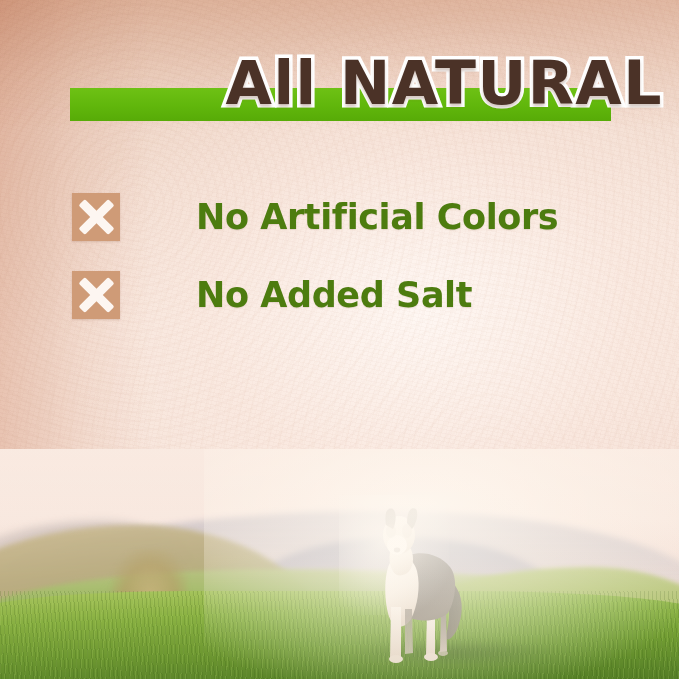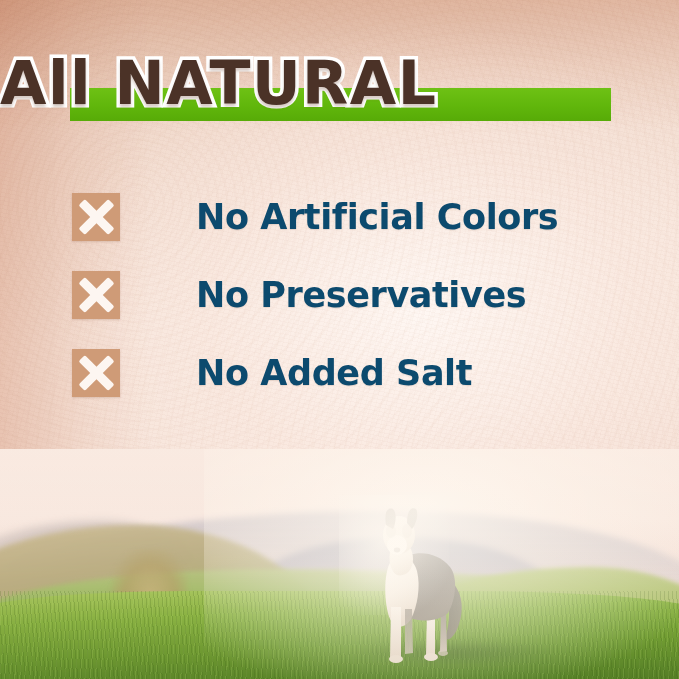--- a/index.html
+++ b/index.html
@@ -60,24 +60,24 @@
     position: absolute;
     left: 70px;
     top: 88px;
     width: 541px;
     height: 33px;
     background: linear-gradient(180deg, #6ec115 0%, #61b70c 52%, #57ab07 100%);
   }
   .headline {
     position: absolute;
     left: 0;
-    right: 0;
+    right: 16px;
     top: 52px;
     height: 62px;
-    text-align: left;
+    text-align: right;
     font-family: "DejaVu Sans", sans-serif;
     font-weight: 700;
     font-size: 60px;
     line-height: 62px;
     letter-spacing: 1.5px;
     color: #4b3227;
     -webkit-text-stroke: 7px #ffffff;
     paint-order: stroke fill;
     text-shadow:
       0 3px 3px rgba(120,80,60,0.30),
@@ -120,21 +120,21 @@
     border-radius: 2px;
   }
   .x-box::before { transform: rotate(45deg); }
   .x-box::after  { transform: rotate(-45deg); }
 
   .claim-text {
     font-family: "DejaVu Sans", sans-serif;
     font-weight: 700;
     font-size: 35px;
     line-height: 40px;
-    color: #0c4a6e;
+    color: #4d7c0f;
     margin-left: 76px;
     letter-spacing: -0.4px;
     white-space: nowrap;
     text-shadow: 0 1px 1px rgba(160,130,115,0.20);
     user-select: none;
   }
 
   
   .photo {
     position: absolute;
@@ -326,24 +326,20 @@
   <div class="headline">All NATURAL</div>
 
   <div class="claims">
 
     <div class="claim-row">
       <div class="x-box"></div>
       <div class="claim-text">No Artificial Colors</div>
     </div>
 
 
-    <div class="claim-row">
-      <div class="x-box"></div>
-      <div class="claim-text">No Preservatives</div>
-    </div>
 
     <div class="claim-row">
       <div class="x-box"></div>
       <div class="claim-text">No Added Salt</div>
     </div>
 
   </div>
 
   <div class="photo">
     <div class="photo-sky"></div>

